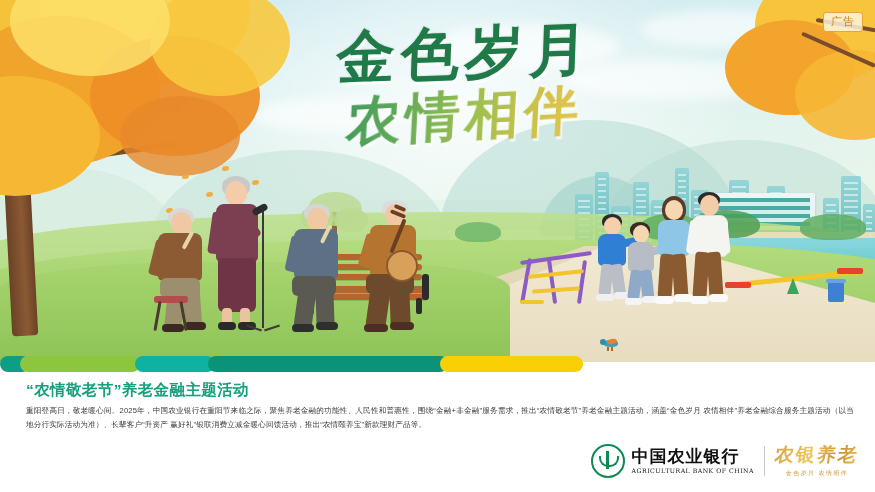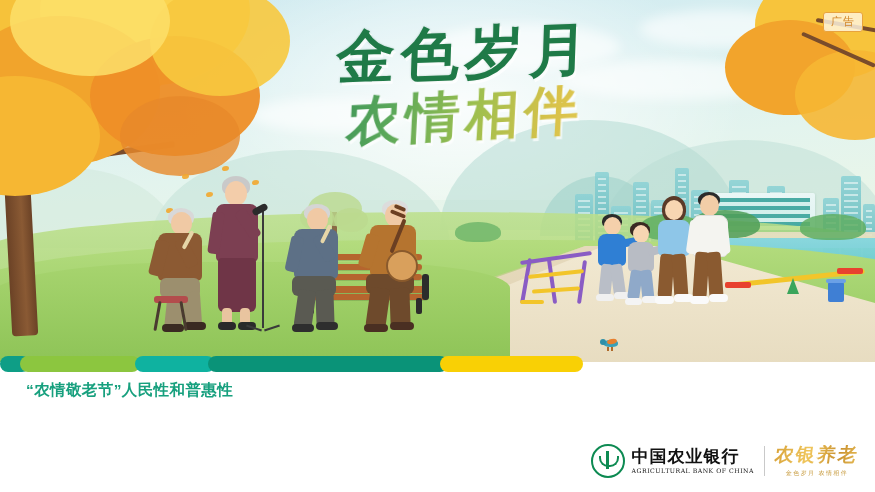--- a/index.html
+++ b/index.html
@@ -478,21 +478,22 @@
 
   <div class="colorbar">
     <div class="seg" style="left:0px;width:30px;background:#0e9e86;"></div>
     <div class="seg" style="left:20px;width:120px;background:#8cc63f;"></div>
     <div class="seg" style="left:135px;width:80px;background:#0fb2a0;"></div>
     <div class="seg" style="left:208px;width:240px;background:#0a9378;"></div>
     <div class="seg" style="left:440px;width:143px;background:#f9d005;"></div>
   </div>
 
   <div class="content">
-    <div class="headline">“农情敬老节”人民性和普惠性</div>
+    <div class="headline">“农情敬老节”养老金融主题活动</div>
+    <div class="para">重阳登高日，敬老暖心间。2025年，中国农业银行在重阳节来临之际，聚焦养老金融的功能性、人民性和普惠性，围绕“金融+非金融”服务需求，推出“农情敬老节”养老金融主题活动，涵盖“金色岁月 农情相伴”养老金融综合服务主题活动（以当地分行实际活动为准）、长辈客户“升资产 赢好礼”银联消费立减金暖心回馈活动，推出“农情颐养宝”新款理财产品等。</div>
 
     <div class="footer">
       <div class="abc">
         <div class="abc-emblem"></div>
         <div class="abc-txt">
           <div class="cn">中国农业银行</div>
           <div class="en">AGRICULTURAL BANK OF CHINA</div>
         </div>
       </div>
       <div class="divider"></div>

